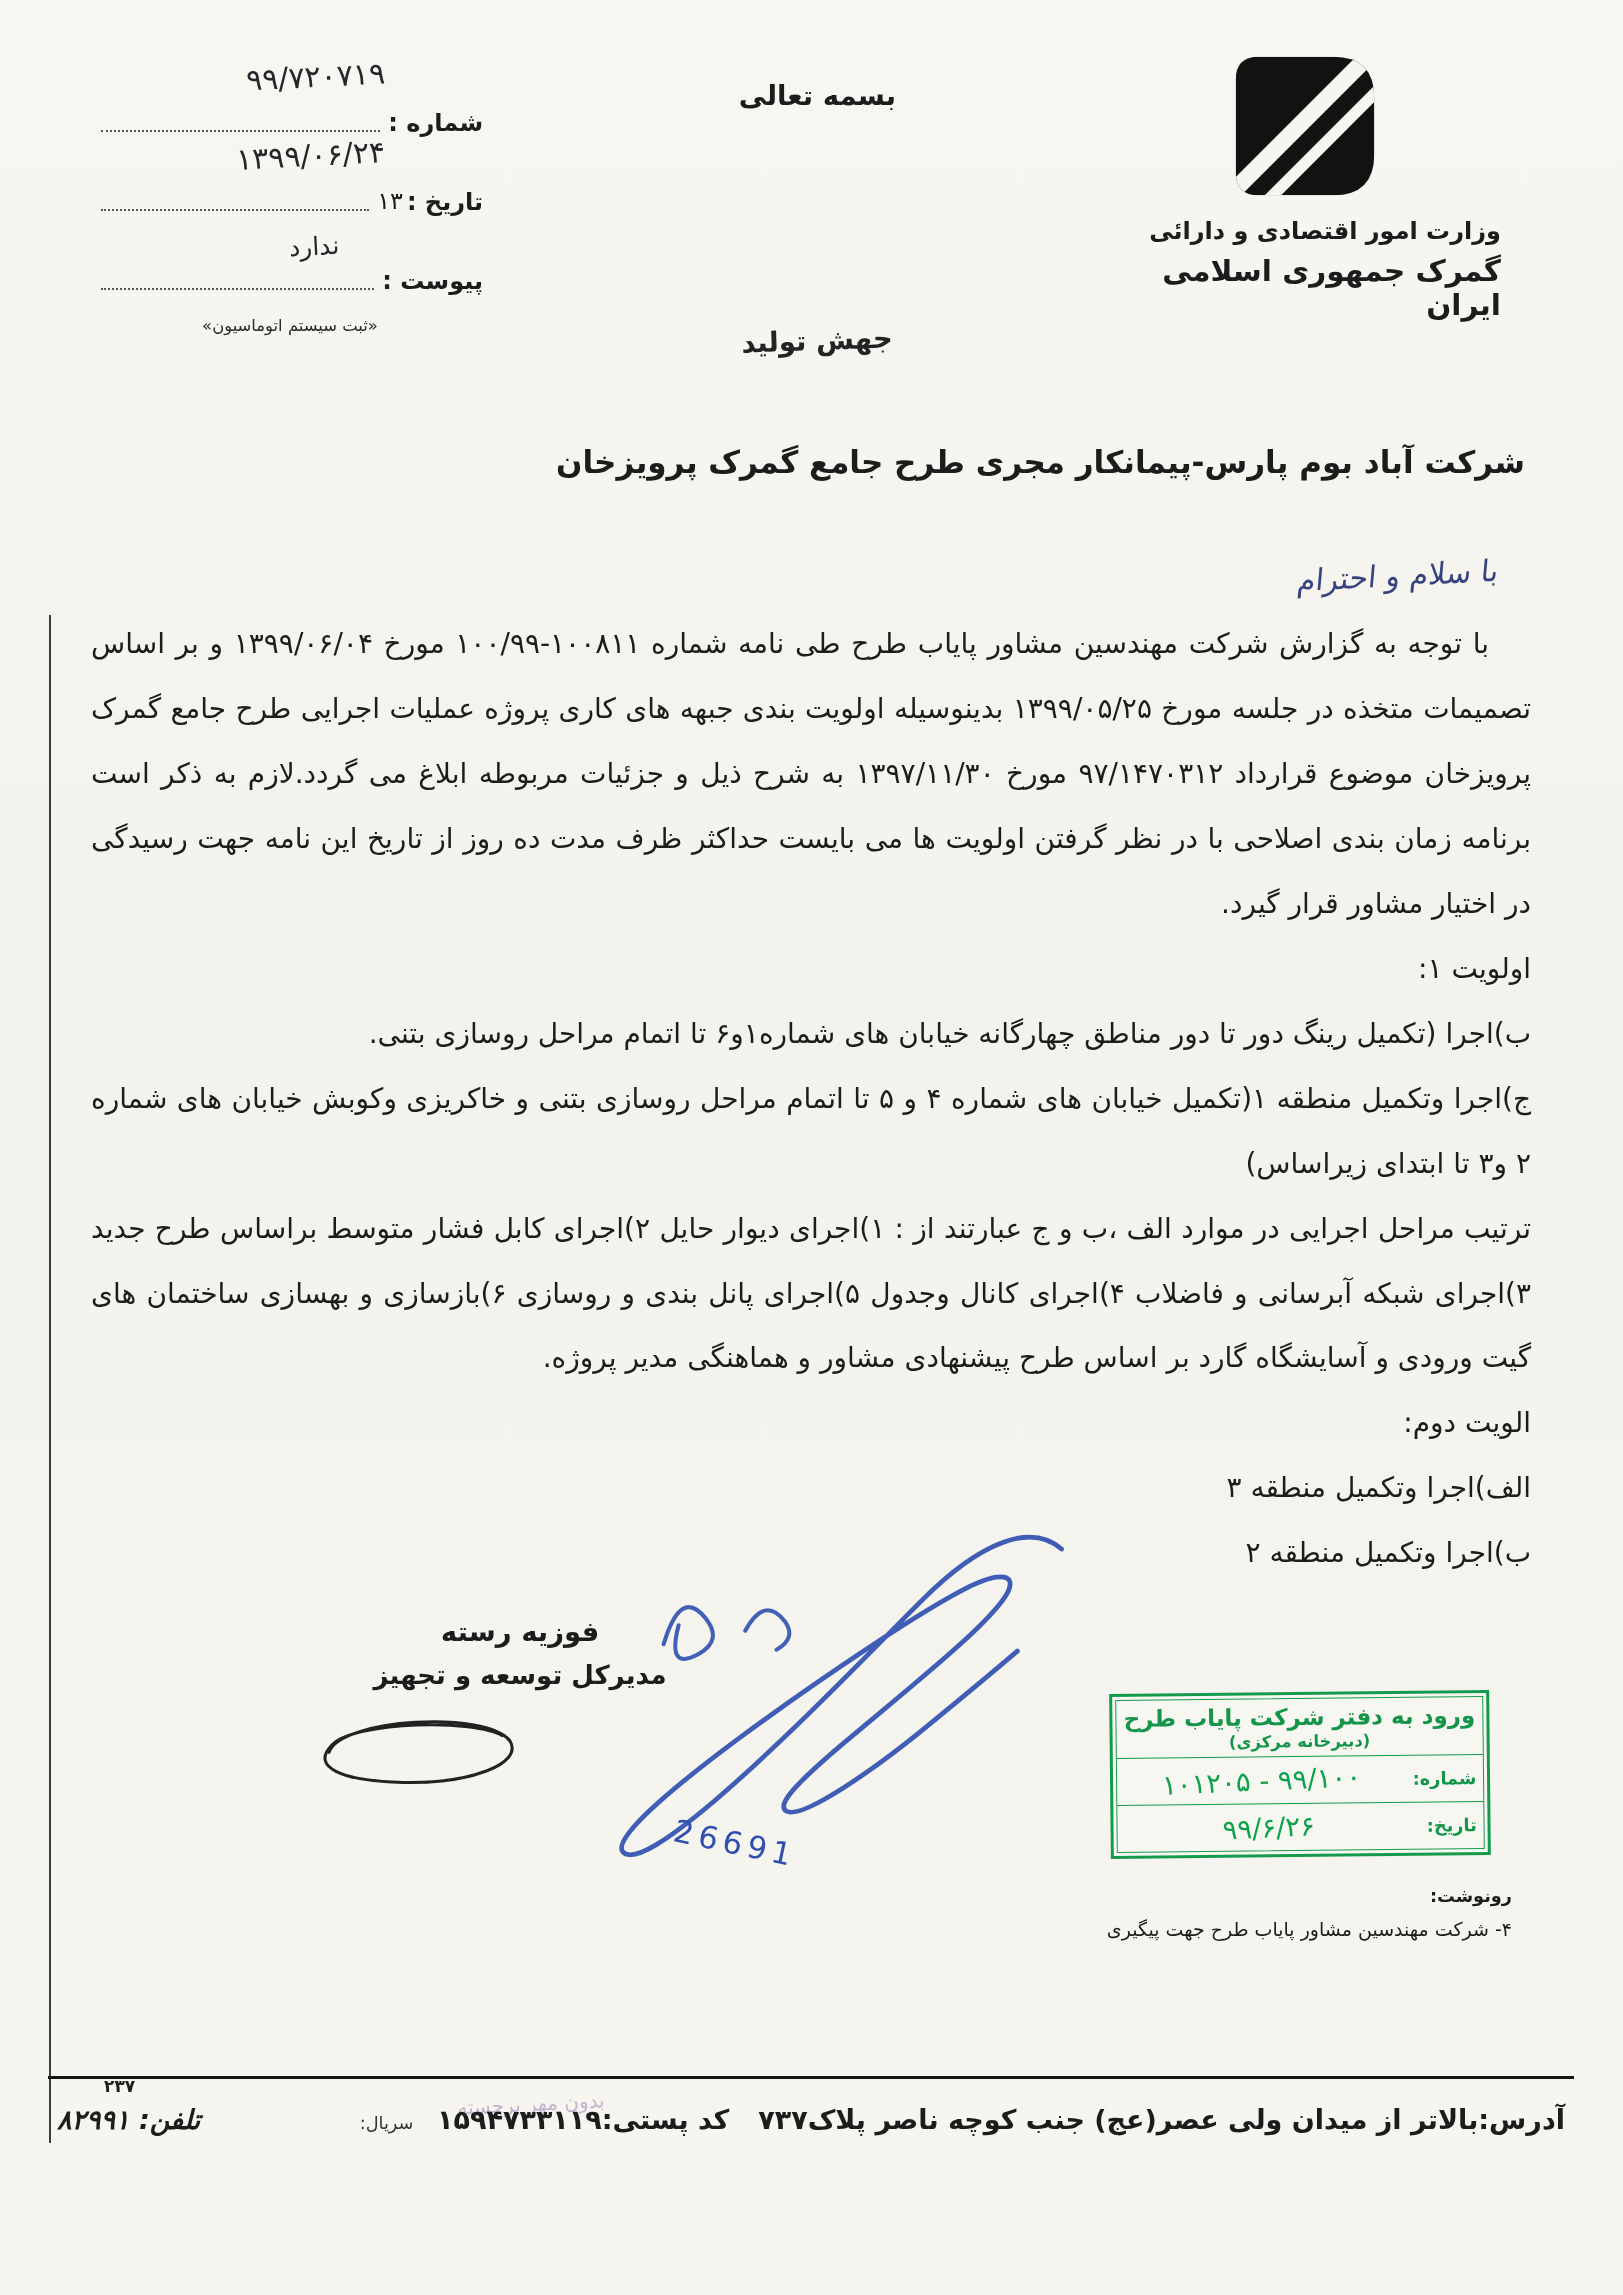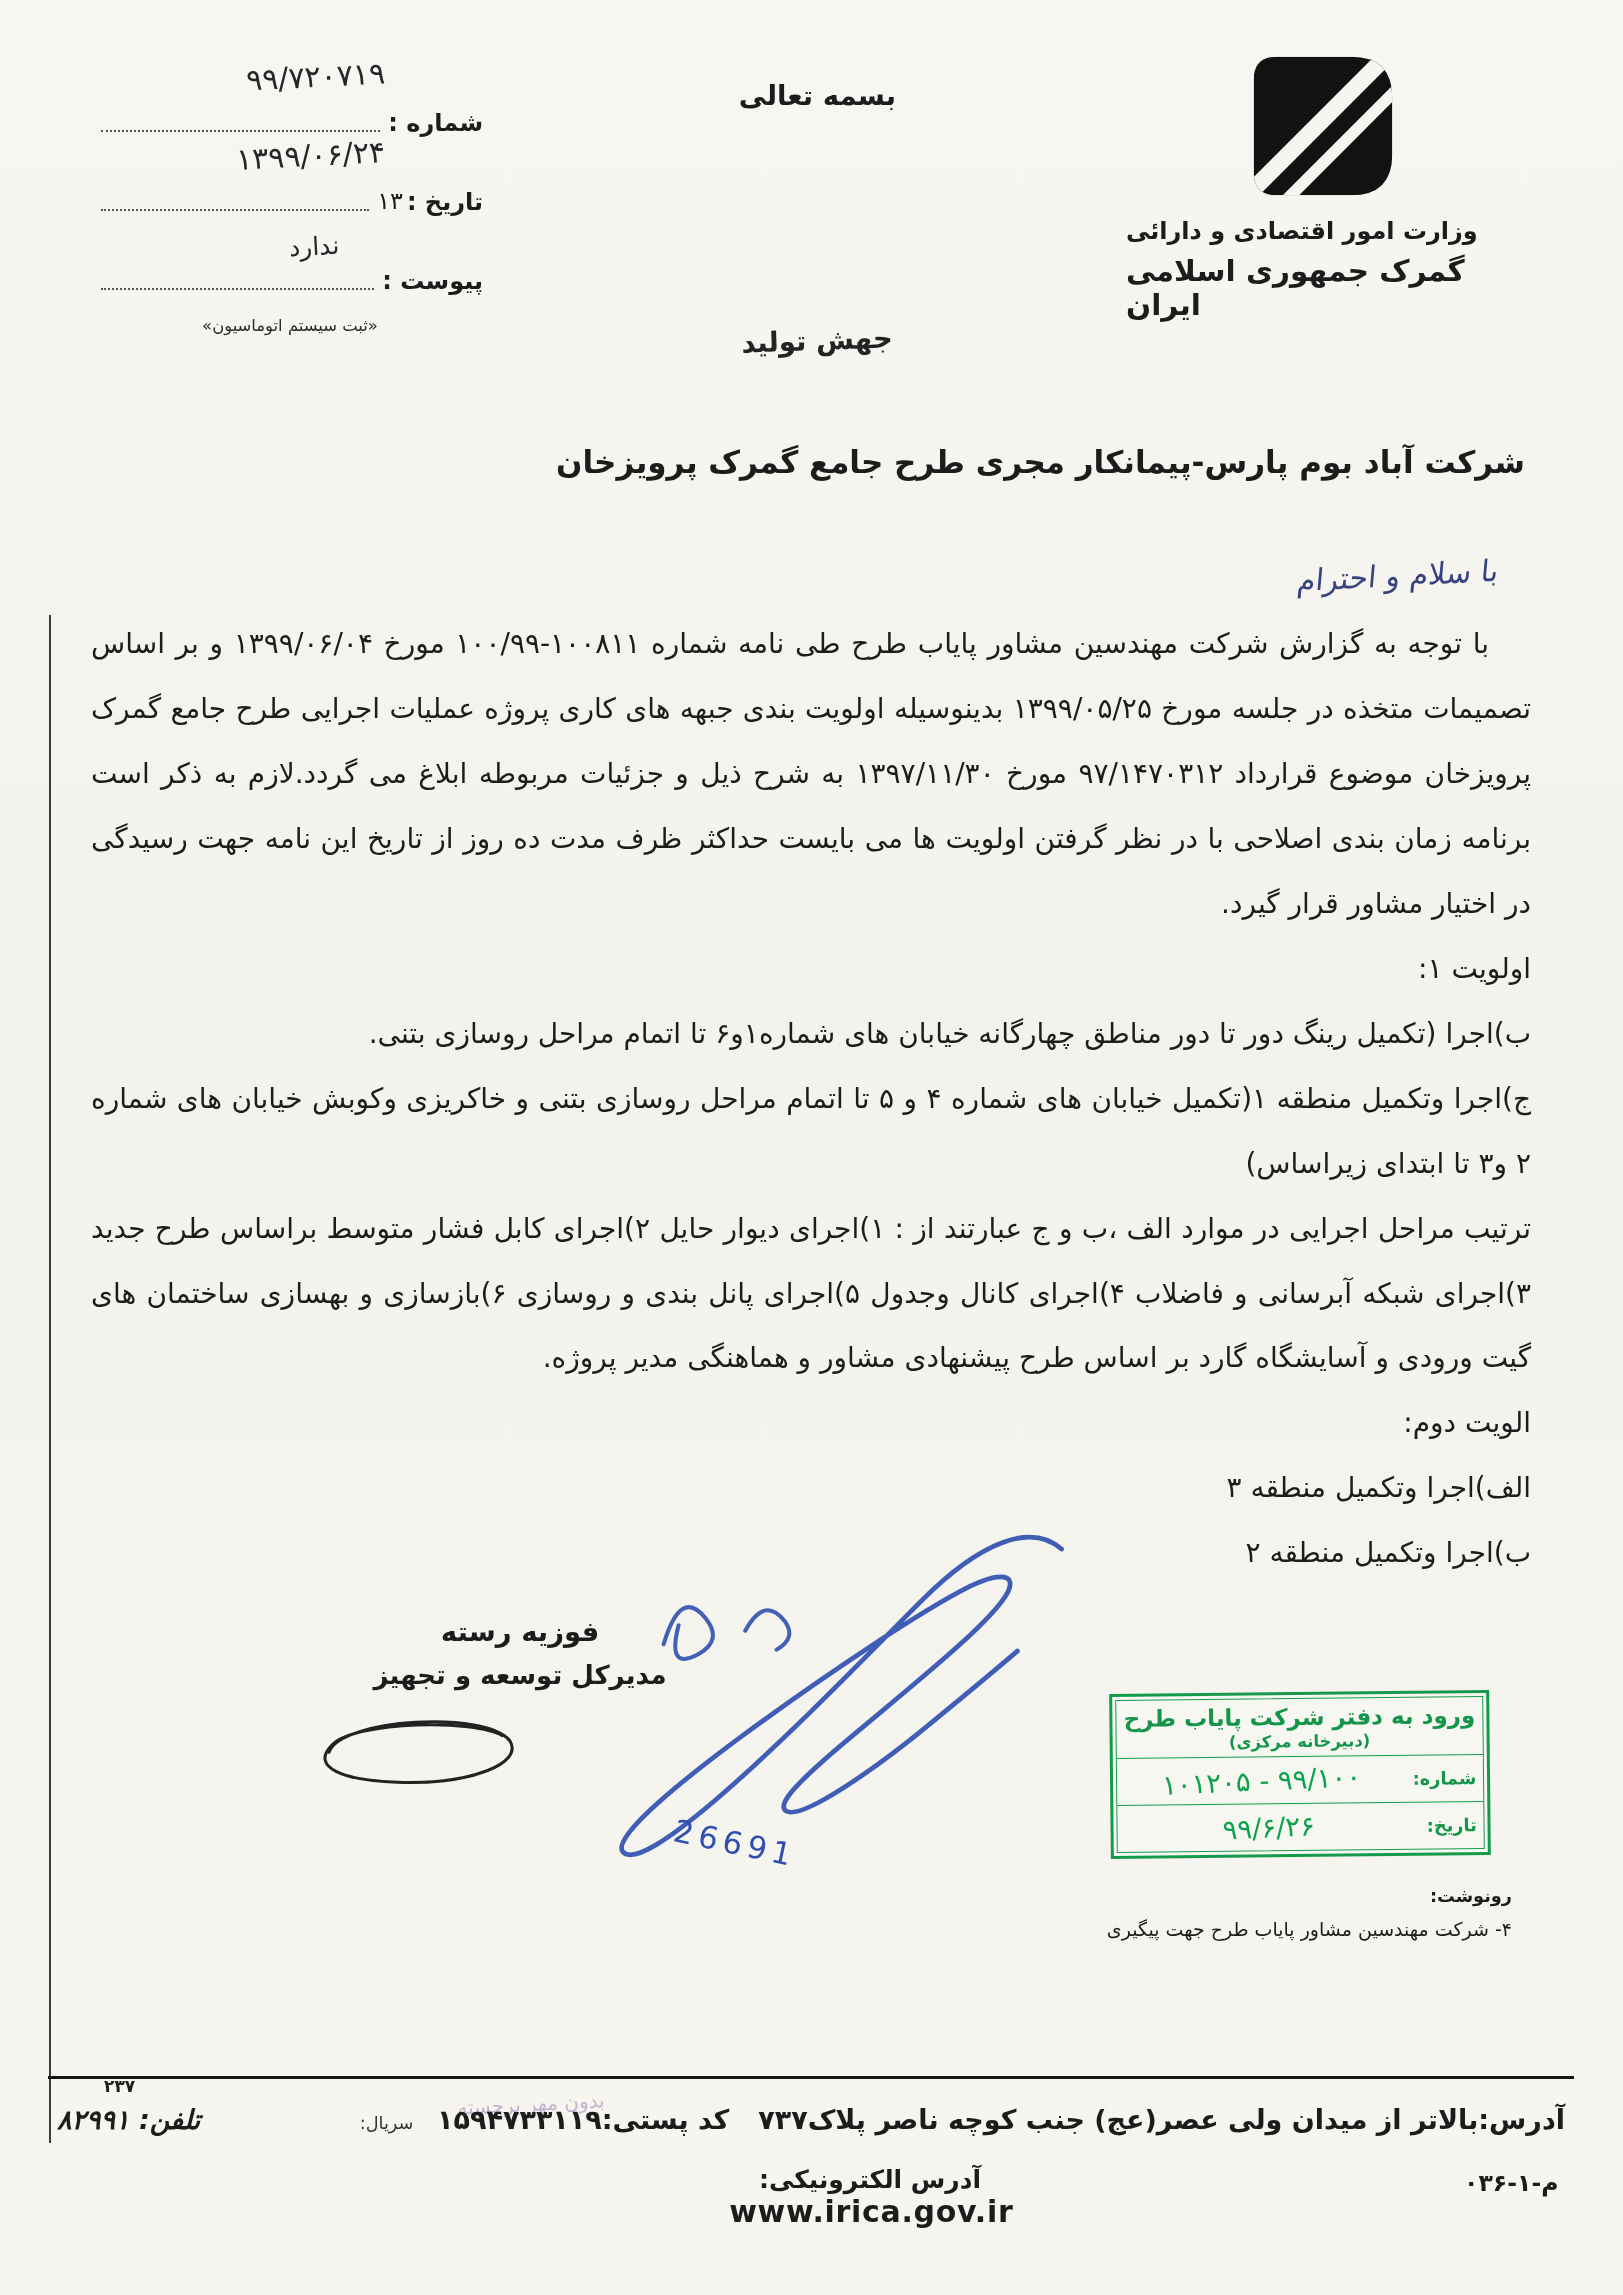--- a/index.html
+++ b/index.html
@@ -36,21 +36,21 @@
     position:absolute; top:79px; left:668px; width:301px;
     text-align:center; font-weight:700; font-size:27.5px;
   }
   .slogan {
     position:absolute; top:324px; left:674px; width:288px;
     text-align:center; font-weight:700; font-size:27.5px;
     transform:rotate(-2deg); color:#232323;
   }
 
   
-  .brand { position:absolute; top:49px; right:104px; width:393px; text-align:left; }
+  .brand { position:absolute; top:49px; right:122px; width:393px; text-align:right; }
   .brand svg { display:block; margin:0 auto; }
   .ministry { margin-top:14.4px; font-size:24px; font-weight:700; }
   .org { margin-top:9px; font-size:29.5px; font-weight:700; }
 
   
   .recipient {
     position:absolute; top:444px; right:98px; left:98px;
     font-size:31px; font-weight:700;
   }
   .salutation {
@@ -227,22 +227,15 @@
   <div class="security-frag">بدون مهر برجسته</div>
   <div class="phone-small">۲۳۷</div>
 
   <div class="address-line">
     <span class="address">آدرس:بالاتر از میدان ولی عصر(عج) جنب کوچه ناصر پلاک۷۳۷</span>
     <span class="postal">کد پستی:۱۵۹۴۷۳۳۱۱۹</span>
     <span class="serial">سریال:</span>
     <span class="phone">تلفن: ۸۲۹۹۱</span>
   </div>
 
-  <div class="bottom-row">
-    <div class="site-group">
-      <span>آدرس الکترونیکی:</span>
-      <span class="site-url">www.irica.gov.ir</span>
-    </div>
-    <div class="form-code">م-۱-۰۳۶</div>
-  </div>
 
 </div>
 
 
 </body></html>

